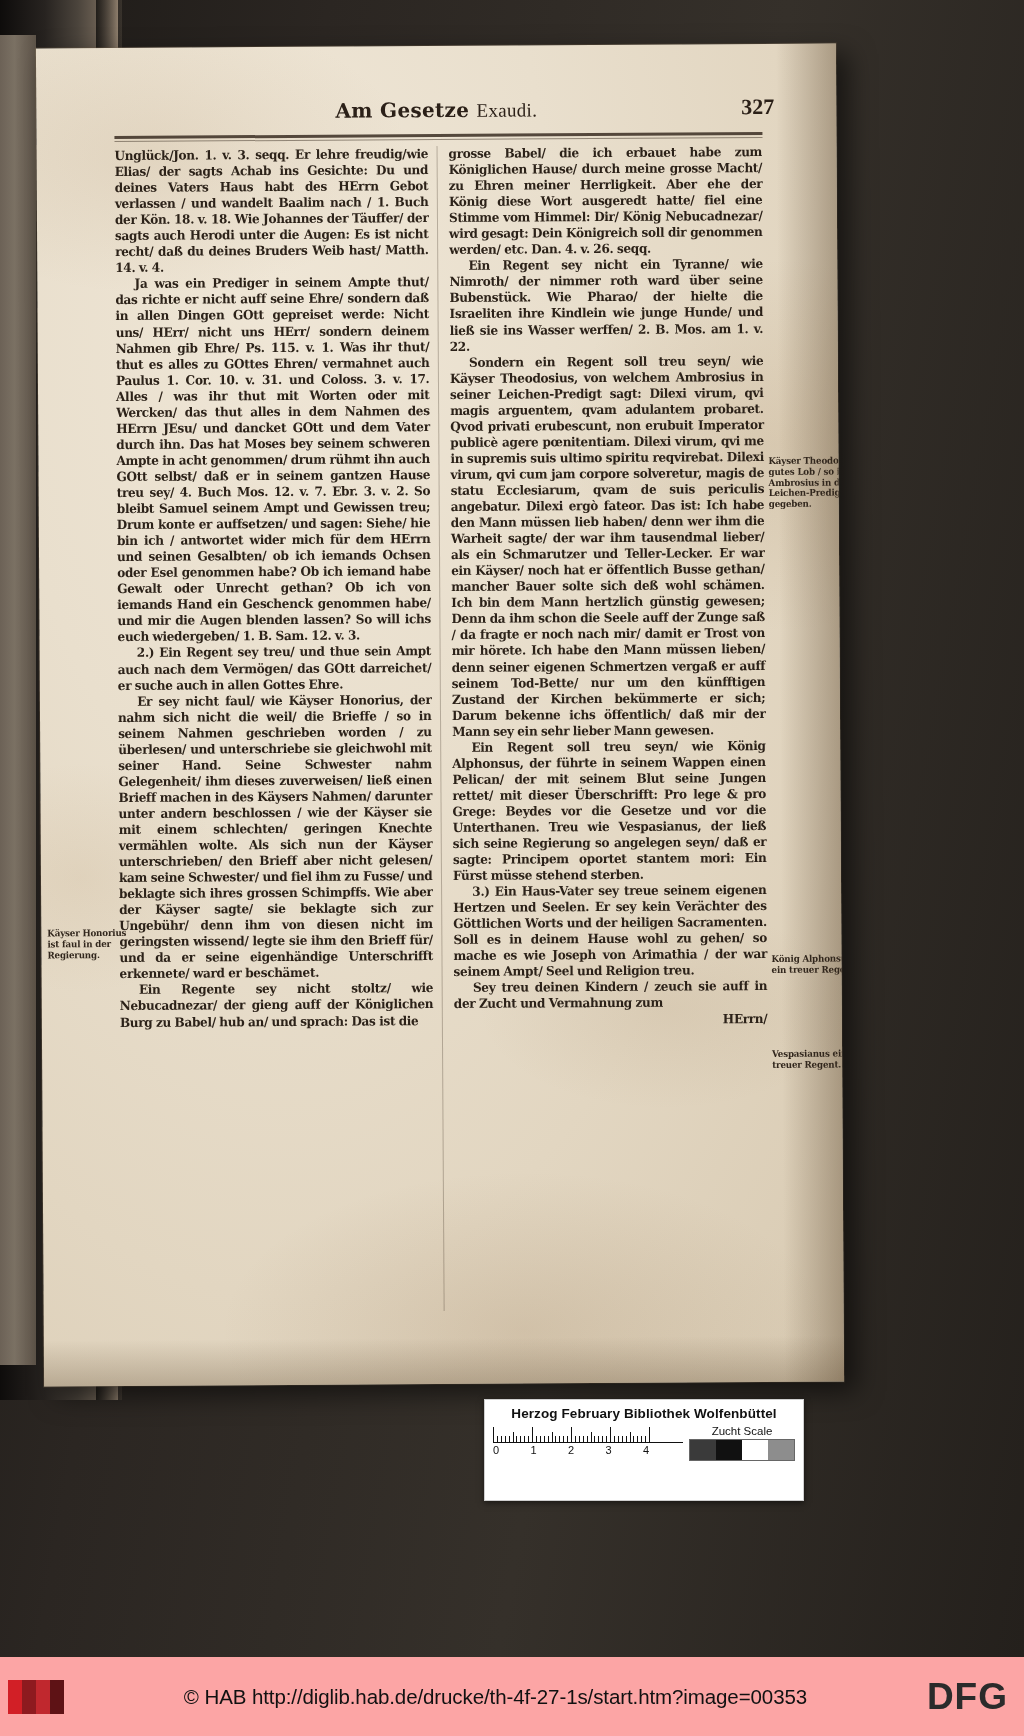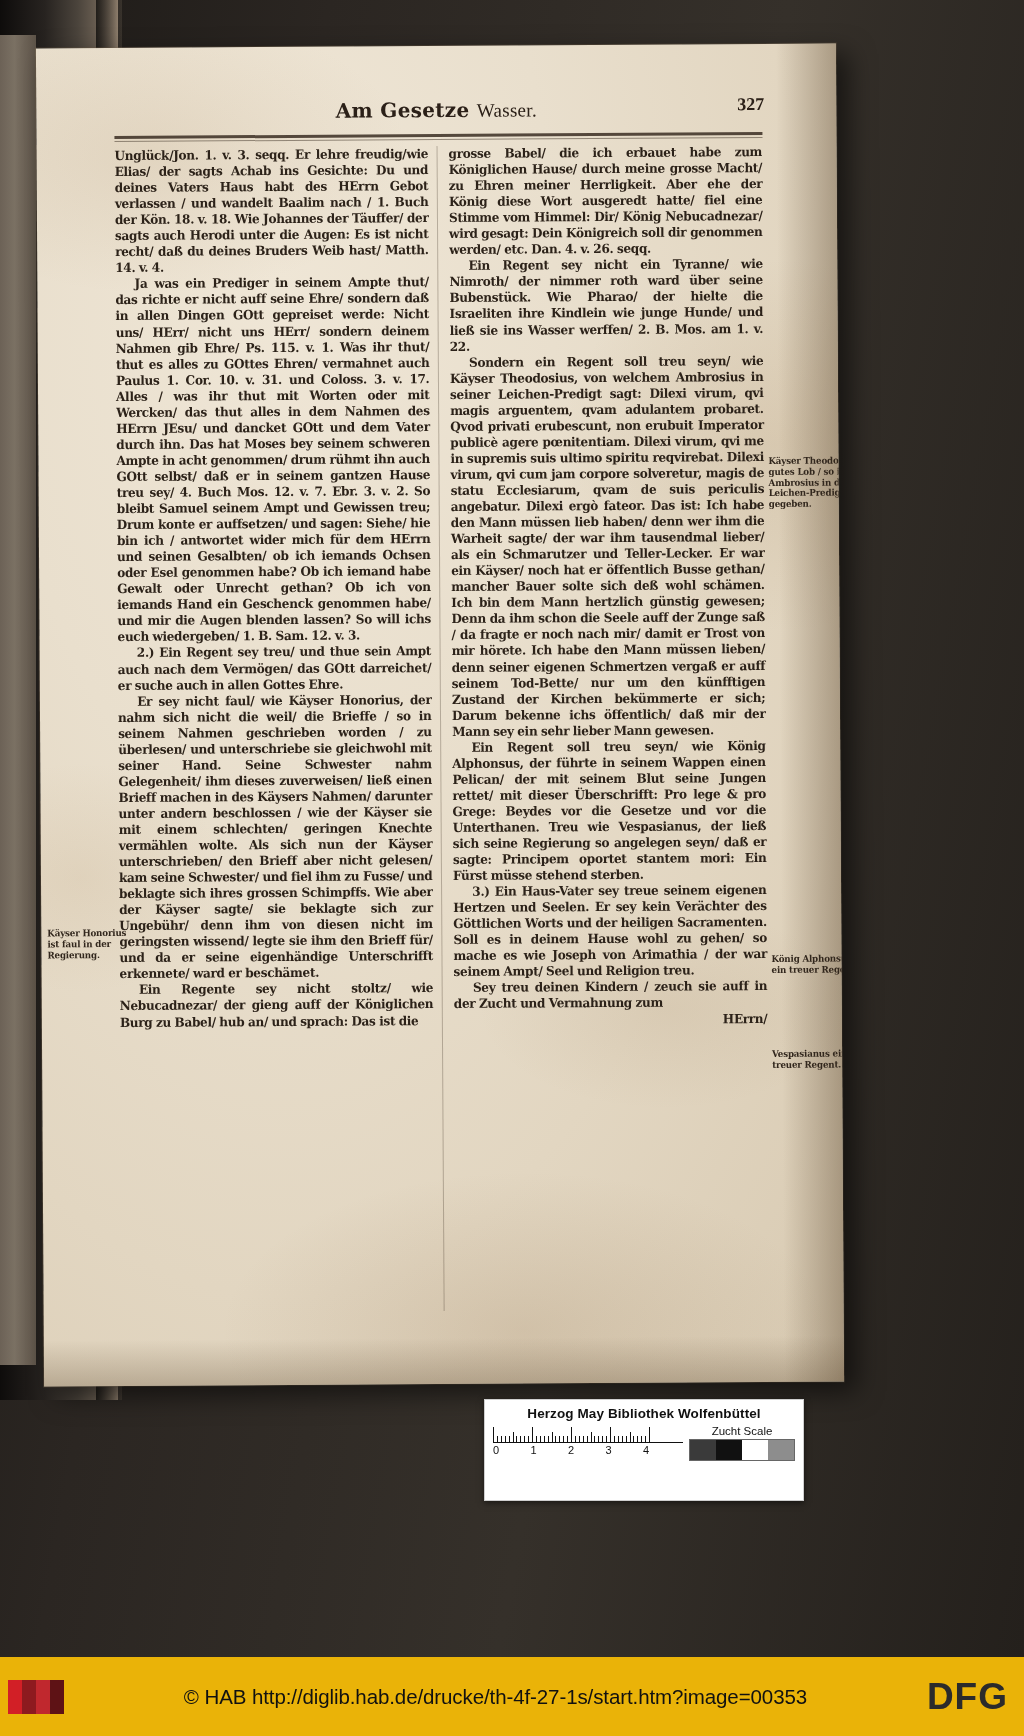--- a/index.html
+++ b/index.html
@@ -65,22 +65,22 @@
   .running-head{
     position:absolute;left:0;top:52px;width:800px;text-align:center;
     z-index:4;
   }
   .rh-title{
     display:inline-block;font-family:"DejaVu Serif",serif;font-weight:700;
     font-size:20px;color:#2b2018;letter-spacing:.3px;
   }
   .rh-title .roman{font-family:"Liberation Serif",serif;font-weight:400;font-size:19px;}
   .pageno{
-    position:absolute;right:72px;top:50px;z-index:4;
-    font-family:"Liberation Serif",serif;font-weight:700;font-size:18px;color:#2b2018;
+    position:absolute;right:62px;top:50px;z-index:4;
+    font-family:"Liberation Serif",serif;font-weight:700;font-size:22px;color:#2b2018;
   }
 
   
   .textblock{
     position:absolute;left:78px;top:88px;width:648px;height:1185px;z-index:4;
   }
   .rule-top{
     position:absolute;left:0;top:0;width:648px;height:3px;
     background:#3a2d22;opacity:.85;
   }
@@ -136,21 +136,21 @@
   .ruler-ticks{position:relative;height:17px;border-bottom:1px solid #111;}
   .ruler-ticks i{position:absolute;bottom:0;width:1px;background:#111;}
   .ruler-nums{display:flex;justify-content:space-between;font-family:"Liberation Sans",sans-serif;font-size:11px;color:#111;padding-top:1px;width:156px;}
   .gs{flex:1;}
   .gs-label{font-family:"Liberation Sans",sans-serif;font-size:11.5px;color:#111;text-align:center;}
   .gs-swatches{display:flex;height:20px;margin-top:2px;border:1px solid #666;}
   .gs-swatches span{flex:1;}
 
   .dfg-bar{
     position:absolute;left:0;top:1657px;width:1024px;height:79px;
-    background:#eab308;z-index:9;display:flex;align-items:center;
+    background:#fca5a5;z-index:9;display:flex;align-items:center;
   }
   .dfg-colorchips{display:flex;width:56px;height:34px;margin-left:8px;}
   .dfg-colorchips span{flex:1;}
   .dfg-url{
     flex:1;text-align:center;font-family:"Liberation Sans",sans-serif;
     font-size:20.5px;color:#111;letter-spacing:-.1px;
   }
   .dfg-logo{
     margin-right:16px;font-family:"Liberation Sans",sans-serif;
     font-weight:700;font-size:37px;color:#2b2b2b;letter-spacing:1px;
@@ -160,21 +160,21 @@
 <body>
 
 <div class="scan-backdrop"></div>
 <div class="spine"></div>
 <div class="spine-edge"></div>
 <div class="left-strip"></div>
 
 <div class="sheet">
 
   <div class="running-head">
-    <span class="rh-title"><span>Am Gesetze </span><span class="roman">Wasser.</span></span>
+    <span class="rh-title"><span>Am Gesetze </span><span class="roman">Exaudi.</span></span>
   </div>
   <div class="pageno">327</div>
 
   <div class="textblock">
     <div class="rule-top"></div>
     <div class="rule-top second"></div>
     <div class="divider"></div>
 
     <div class="columns">
 
@@ -201,21 +201,21 @@
 
   <div class="margin-note mn-left" style="left:6px;top:880px;">Käyser Honorius ist faul in der Regierung.</div>
   <div class="margin-note mn-right" style="left:730px;top:412px;">Käyser Theodosii gutes Lob / so ihm Ambrosius in der Leichen-Predigt gegeben.</div>
   <div class="margin-note mn-right" style="left:730px;top:910px;">König Alphonsus ein treuer Regent.</div>
   <div class="margin-note mn-right" style="left:730px;top:1005px;">Vespasianus ein treuer Regent.</div>
 
   <div class="edge-dark-bottom"></div>
 </div>
 
 <div class="colorbar">
-  <div class="cb-title">Herzog May Bibliothek Wolfenbüttel</div>
+  <div class="cb-title">Herzog February Bibliothek Wolfenbüttel</div>
   <div class="cb-body">
     <div class="ruler">
       <div class="ruler-ticks" id="ruler-ticks">
           <i style="left: 0px; height: 15px;"></i>
           <i style="left: 3.9px; height: 6px;"></i>
           <i style="left: 7.8px; height: 6px;"></i>
           <i style="left: 11.7px; height: 6px;"></i>
           <i style="left: 15.6px; height: 6px;"></i>
           <i style="left: 19.5px; height: 10px;"></i>
           <i style="left: 23.4px; height: 6px;"></i>

